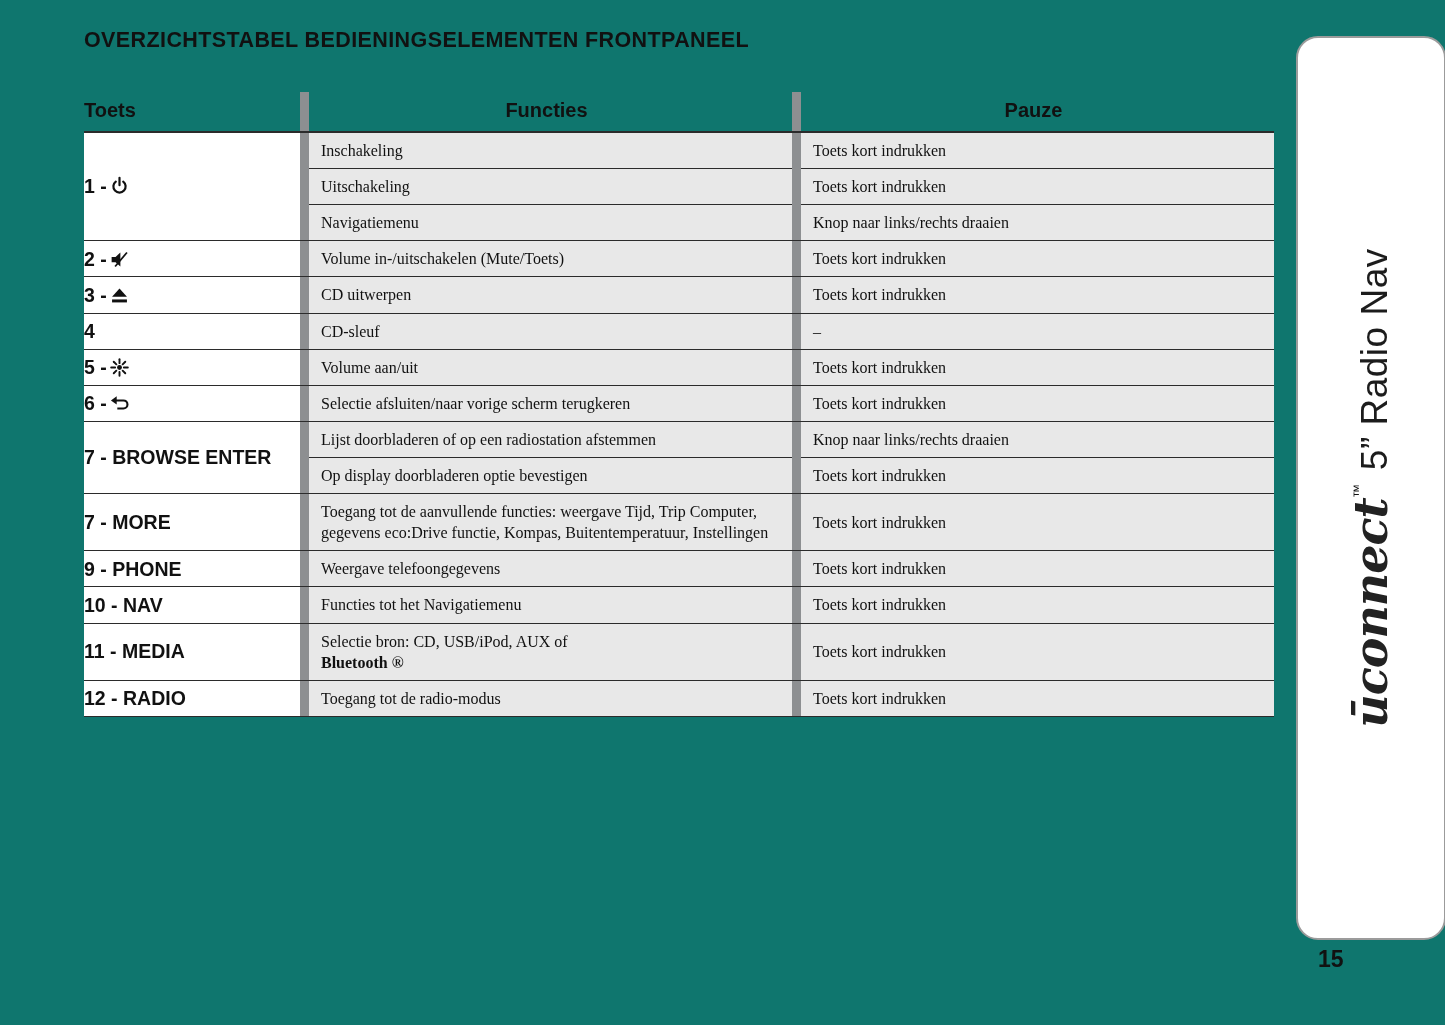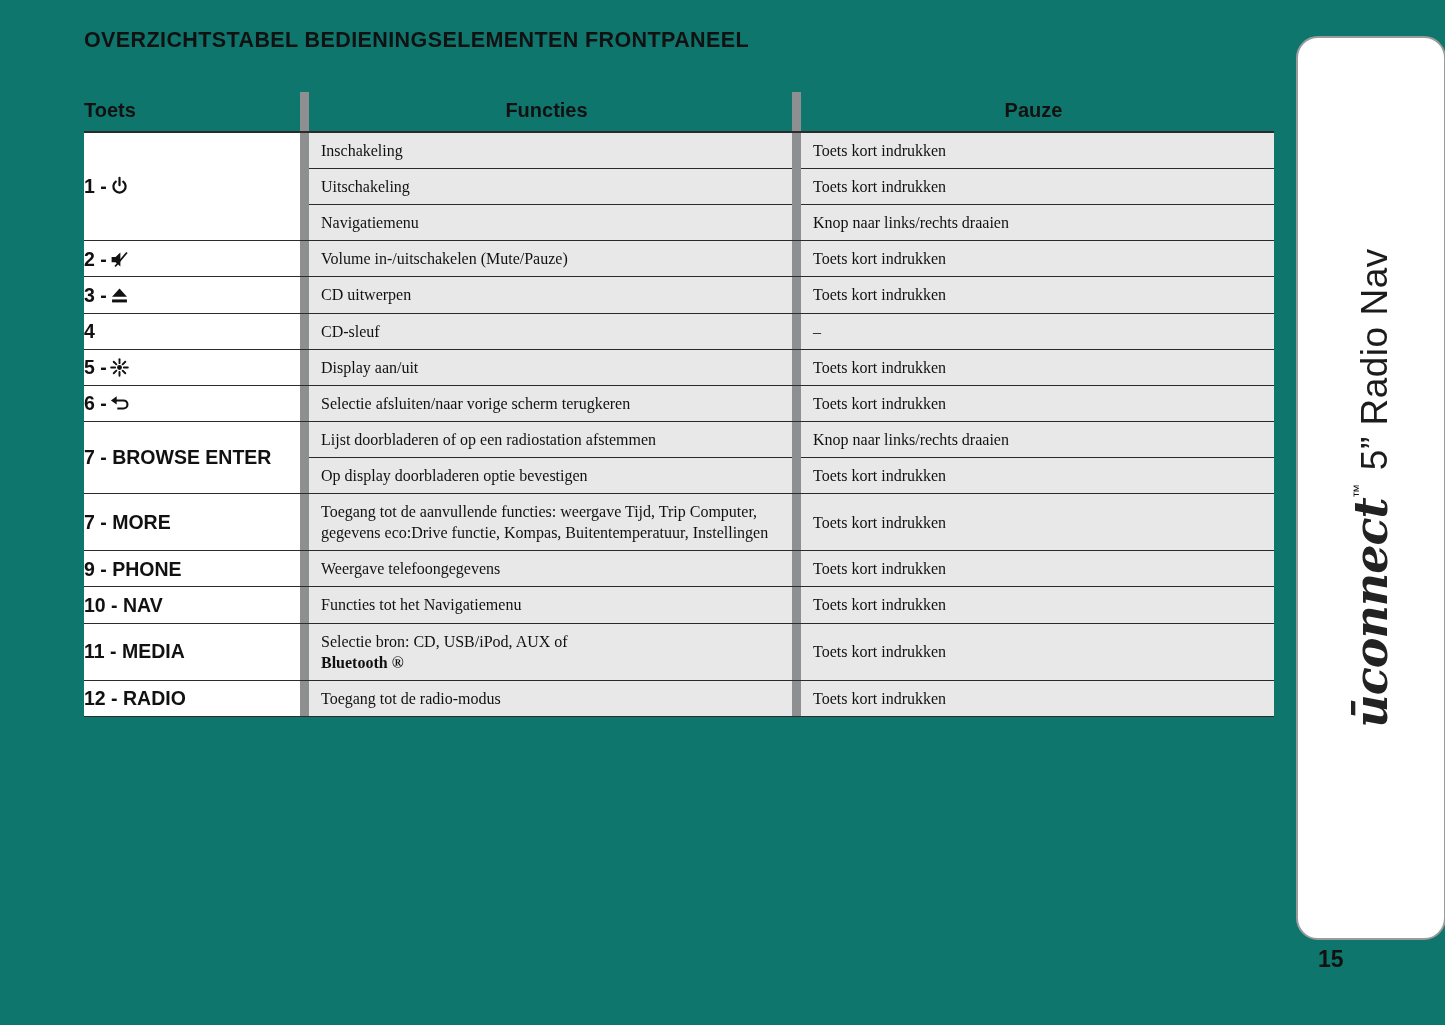--- a/index.html
+++ b/index.html
@@ -114,21 +114,21 @@
 
       <tbody>
         <tr>
           <td class="key">
             <span>2 -</span><svg class="key-icon" viewBox="0 0 24 24">
                 <polygon points="3,9 7.5,9 13,4 13,20 7.5,15 3,15" fill="currentColor"></polygon>
                 <line x1="20.5" y1="4" x2="7" y2="20" stroke="currentColor" stroke-width="2"></line>
               </svg>
           </td>
           <td class="vbar"></td>
-          <td class="f">Volume in-/uitschakelen (Mute/Pauze)</td>
+          <td class="f">Volume in-/uitschakelen (Mute/Toets)</td>
           <td class="vbar"></td>
           <td class="m">Toets kort indrukken</td>
         </tr>
       </tbody>
 
       <tbody>
         <tr>
           <td class="key">
             <span>3 -</span><svg class="key-icon" viewBox="0 0 24 24">
                 <polygon points="12,4 20.5,13.5 3.5,13.5" fill="currentColor"></polygon>
@@ -165,21 +165,21 @@
                   <line x1="17" y1="12" x2="21.5" y2="12"></line>
                   <line x1="5.4" y1="5.4" x2="8.4" y2="8.4"></line>
                   <line x1="15.6" y1="15.6" x2="18.6" y2="18.6"></line>
                   <line x1="5.4" y1="18.6" x2="8.4" y2="15.6"></line>
                   <line x1="15.6" y1="8.4" x2="18.6" y2="5.4"></line>
                 </g>
                 <circle cx="12" cy="12" r="2.8" fill="currentColor"></circle>
               </svg>
           </td>
           <td class="vbar"></td>
-          <td class="f">Display aan/uit</td>
+          <td class="f">Volume aan/uit</td>
           <td class="vbar"></td>
           <td class="m">Toets kort indrukken</td>
         </tr>
       </tbody>
 
       <tbody>
         <tr>
           <td class="key">
             <span>6 -</span><svg class="key-icon" viewBox="0 0 24 24">
                 <path d="M7.5 8.5 H16.5 a4.6 4.6 0 0 1 0 9.2 H9.5" fill="none" stroke="currentColor" stroke-width="2.4"></path>

